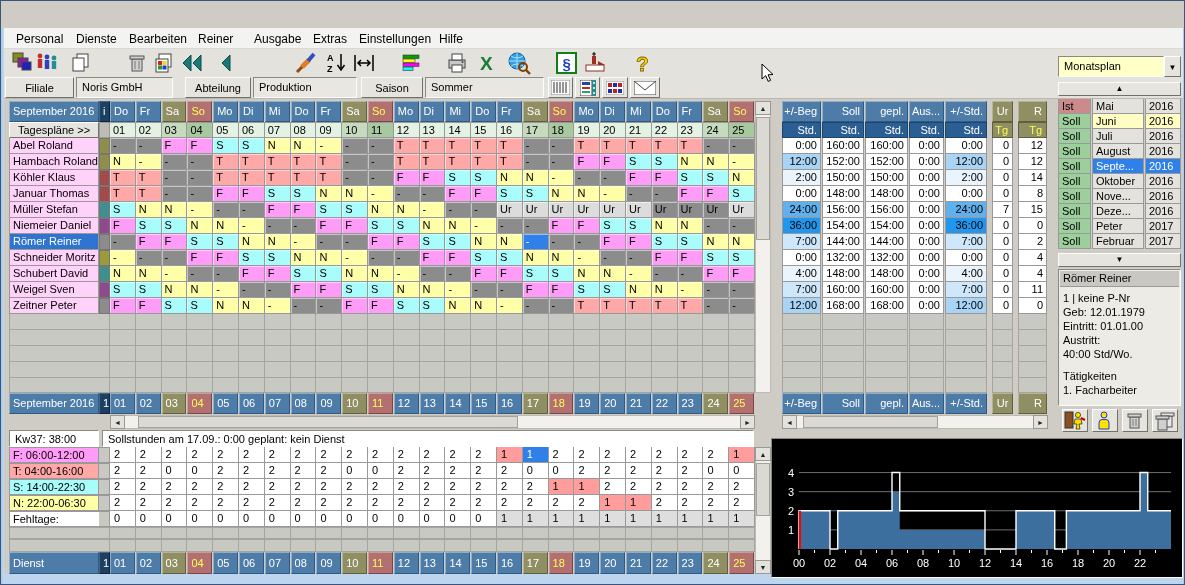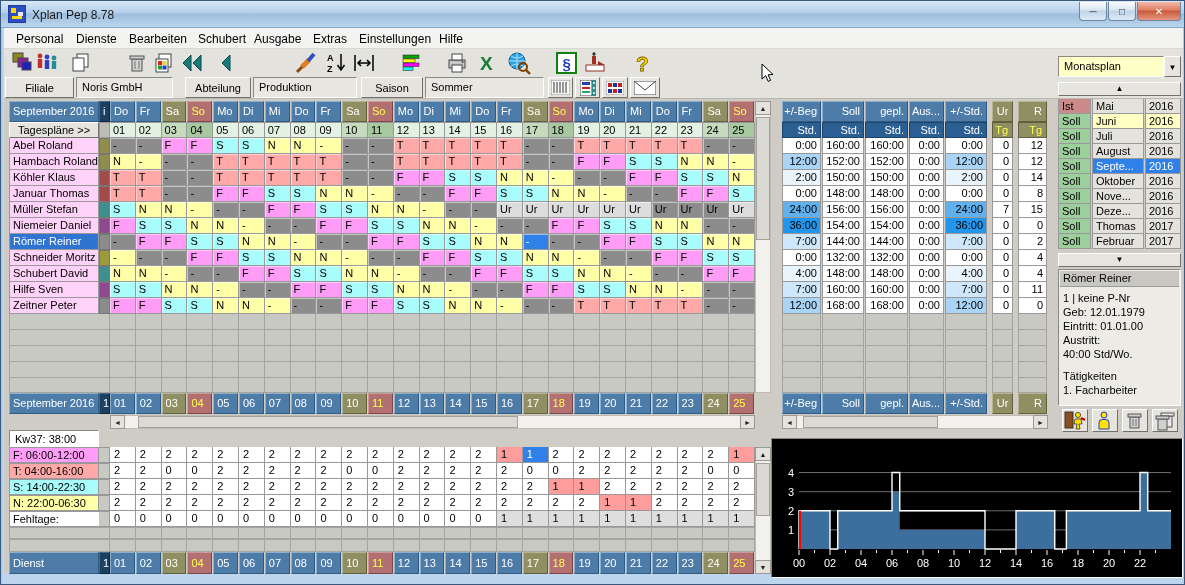--- a/index.html
+++ b/index.html
@@ -40,32 +40,20 @@
     background:linear-gradient(#FDFEFF,#D7E5F2 45%,#BFD4E8 50%,#DCEAF6);border:1px solid #6C86A4;border-top:none;border-radius:0 0 4px 4px;font-size:10px;color:#333;}
   .winbtn.close{background:linear-gradient(#F2B8A8,#DE7E62 45%,#C95A3C 50%,#E8967E);color:#fff;font-weight:bold;}
   .empline{position:absolute;font-size:11px;color:#000;white-space:nowrap;}
   svg{display:block}
 </style>
 </head>
 <body>
 
 <div id="win">
 
-  <div id="titlebar">
-    <svg width="18" height="18" style="position:absolute;left:7px;top:4px">
-      <rect x="0" y="0" width="18" height="18" rx="2" fill="#2B4FC0" stroke="#12287A"></rect>
-      <rect x="3" y="3" width="5" height="5" fill="#FFD400"></rect>
-        <rect x="10" y="7" width="5" height="4" fill="#E8E8E8"></rect>
-      <rect x="4" y="11" width="10" height="3" fill="#FFD400"></rect>
-    </svg>
-    <span class="ttl" style="position:absolute;left:31px;top:7px;">Xplan Pep 8.78</span>
-    <div class="winbtn" style="left:1078px;width:28px;">─</div>
-    <div class="winbtn" style="left:1107px;width:28px;">□</div>
-    <div class="winbtn close" style="left:1136px;width:44px;">✕</div>
-  </div>
   <div class="frameStrip" style="left:0;top:27px;width:3px;height:558px;"></div>
   <div class="frameStrip" style="left:1182px;top:27px;width:3px;height:558px;"></div>
   <div class="frameStrip" style="left:3px;top:572px;width:1179px;height:13px;background:#BDD6EE;"></div>
   <div id="menubar"></div>
   <div id="toolbar"></div>
   <div id="filterrow"></div>
   <div id="mainbg"></div>
 
   <div class="btn" style="left:4px;top:76px;width:69px;height:21px;text-align:center;padding-top:4px;">Filiale</div>
   <div class="fld" style="left:75px;top:76px;width:97px;height:21px;">Noris GmbH</div>
@@ -129,20 +117,21 @@
         <div class="empline" style="left:4px;top:36px;">Geb: 12.01.1979</div>
         <div class="empline" style="left:4px;top:50px;">Eintritt: 01.01.00</div>
         <div class="empline" style="left:4px;top:64px;">Austritt:</div>
         <div class="empline" style="left:4px;top:78px;">40:00 Std/Wo.</div>
         <div class="empline" style="left:4px;top:100px;">Tätigkeiten</div>
         <div class="empline" style="left:4px;top:114px;">1. Facharbeiter</div>
       </div>
   </div>
 
   <div class="fld" style="left:8px;top:429px;width:90px;height:17px;background:#FFF;padding-top:2px;">Kw37: 38:00</div>
+  <div class="fld" style="left:101px;top:429px;width:652px;height:17px;background:#FFF;padding-top:2px;">Sollstunden am 17.09.: 0:00  geplant:  kein Dienst</div>
 
   <div style="position:absolute;left:770px;top:437px;width:412px;height:140px;background:#000;border:1px solid;border-color:#8A8A85 #FDFDFD #FDFDFD #8A8A85;">
     <div id="chartHost" style="position:absolute;left:1px;top:18px;">
         <svg width="408" height="119">
           <line x1="26" y1="72.88888888888889" x2="398" y2="72.88888888888889" stroke="#6E6E6E" stroke-width="1"></line>
           <text x="21" y="76.88888888888889" fill="#FFF" font-size="11" text-anchor="end" font-family="Liberation Sans,sans-serif">1</text>
           <line x1="26" y1="53.77777777777778" x2="398" y2="53.77777777777778" stroke="#6E6E6E" stroke-width="1"></line>
           <text x="21" y="57.77777777777778" fill="#FFF" font-size="11" text-anchor="end" font-family="Liberation Sans,sans-serif">2</text>
           <line x1="26" y1="34.66666666666667" x2="398" y2="34.66666666666667" stroke="#6E6E6E" stroke-width="1"></line>
           <text x="21" y="38.66666666666667" fill="#FFF" font-size="11" text-anchor="end" font-family="Liberation Sans,sans-serif">3</text>
@@ -192,21 +181,21 @@
   </div>
 
   <svg width="14" height="20" style="position:absolute;left:760px;top:62px;z-index:99">
     <path d="M1,1 L1,16 L4.7,12.7 L7.2,18.4 L9.6,17.3 L7.1,11.8 L12,11.5 Z" fill="#fff" stroke="#000" stroke-width="1"></path>
   </svg>
 
   <div id="gen">
       <span class="menuitem" style="position:absolute;left:15px;top:31px;">Personal</span>
       <span class="menuitem" style="position:absolute;left:75px;top:31px;">Dienste</span>
       <span class="menuitem" style="position:absolute;left:128px;top:31px;">Bearbeiten</span>
-      <span class="menuitem" style="position:absolute;left:197px;top:31px;">Schubert</span>
+      <span class="menuitem" style="position:absolute;left:197px;top:31px;">Reiner</span>
       <span class="menuitem" style="position:absolute;left:253px;top:31px;">Ausgabe</span>
       <span class="menuitem" style="position:absolute;left:312px;top:31px;">Extras</span>
       <span class="menuitem" style="position:absolute;left:358px;top:31px;">Einstellungen</span>
       <span class="menuitem" style="position:absolute;left:438px;top:31px;">Hilfe</span>
       <span style="position:absolute;left:10px;top:50px;width:24px;height:24px;">
         <svg width="24" height="24">
           <rect x="2" y="2" width="10" height="9" fill="#8A8A20" stroke="#444"></rect>
           <rect x="7" y="7" width="10" height="9" fill="#8A20A0" stroke="#444"></rect>
           <rect x="11" y="11" width="9" height="8" fill="#2020C0" stroke="#444"></rect>
         </svg>
@@ -613,21 +602,21 @@
       <div class="sc" style="position:absolute;left:496px;top:265px;width:25.8px;height:16px;background:#FF9CF8;color:#000;">F</div>
       <div class="sc" style="position:absolute;left:521.8px;top:265px;width:25.8px;height:16px;background:#A8FCFC;color:#000;">S</div>
       <div class="sc" style="position:absolute;left:547.6px;top:265px;width:25.8px;height:16px;background:#A8FCFC;color:#000;">S</div>
       <div class="sc" style="position:absolute;left:573.4000000000001px;top:265px;width:25.8px;height:16px;background:#FFFFA8;color:#000;">N</div>
       <div class="sc" style="position:absolute;left:599.2px;top:265px;width:25.8px;height:16px;background:#FFFFA8;color:#000;">N</div>
       <div class="sc" style="position:absolute;left:625px;top:265px;width:25.8px;height:16px;background:#FFFFA8;color:#000;">-</div>
       <div class="sc" style="position:absolute;left:650.8000000000001px;top:265px;width:25.8px;height:16px;background:#8C8C8C;color:#000;">-</div>
       <div class="sc" style="position:absolute;left:676.6px;top:265px;width:25.8px;height:16px;background:#8C8C8C;color:#000;">-</div>
       <div class="sc" style="position:absolute;left:702.4px;top:265px;width:25.8px;height:16px;background:#FF9CF8;color:#000;">F</div>
       <div class="sc" style="position:absolute;left:728.2px;top:265px;width:25.8px;height:16px;background:#FF9CF8;color:#000;">F</div>
-      <div class="nm " style="position:absolute;left:8px;top:281px;width:90px;height:16px;">Hilfe Sven</div>
+      <div class="nm " style="position:absolute;left:8px;top:281px;width:90px;height:16px;">Weigel Sven</div>
       <div style="position:absolute;left:98px;top:281px;width:11px;height:16px;background:#8F4A8F;border:1px solid #777;"></div>
       <div class="sc" style="position:absolute;left:109px;top:281px;width:25.8px;height:16px;background:#A8FCFC;color:#000;">S</div>
       <div class="sc" style="position:absolute;left:134.8px;top:281px;width:25.8px;height:16px;background:#A8FCFC;color:#000;">S</div>
       <div class="sc" style="position:absolute;left:160.6px;top:281px;width:25.8px;height:16px;background:#FFFFA8;color:#000;">N</div>
       <div class="sc" style="position:absolute;left:186.4px;top:281px;width:25.8px;height:16px;background:#FFFFA8;color:#000;">N</div>
       <div class="sc" style="position:absolute;left:212.2px;top:281px;width:25.8px;height:16px;background:#FFFFA8;color:#000;">-</div>
       <div class="sc" style="position:absolute;left:238px;top:281px;width:25.8px;height:16px;background:#8C8C8C;color:#000;">-</div>
       <div class="sc" style="position:absolute;left:263.8px;top:281px;width:25.8px;height:16px;background:#8C8C8C;color:#000;">-</div>
       <div class="sc" style="position:absolute;left:289.6px;top:281px;width:25.8px;height:16px;background:#FF9CF8;color:#000;">F</div>
       <div class="sc" style="position:absolute;left:315.4px;top:281px;width:25.8px;height:16px;background:#FF9CF8;color:#000;">F</div>
@@ -1024,21 +1013,21 @@
       <div class="mc" style="position:absolute;left:1057px;top:173px;width:33px;height:15px;background:#9CCF9C;">Soll</div>
       <div class="mc" style="position:absolute;left:1091px;top:173px;width:52px;height:15px;background:#E4E2DD;color:#000;">Oktober</div>
       <div class="mc" style="position:absolute;left:1144px;top:173px;width:36px;height:15px;background:#E4E2DD;color:#000;">2016</div>
       <div class="mc" style="position:absolute;left:1057px;top:188px;width:33px;height:15px;background:#9CCF9C;">Soll</div>
       <div class="mc" style="position:absolute;left:1091px;top:188px;width:52px;height:15px;background:#E4E2DD;color:#000;">Nove...</div>
       <div class="mc" style="position:absolute;left:1144px;top:188px;width:36px;height:15px;background:#E4E2DD;color:#000;">2016</div>
       <div class="mc" style="position:absolute;left:1057px;top:203px;width:33px;height:15px;background:#9CCF9C;">Soll</div>
       <div class="mc" style="position:absolute;left:1091px;top:203px;width:52px;height:15px;background:#E4E2DD;color:#000;">Deze...</div>
       <div class="mc" style="position:absolute;left:1144px;top:203px;width:36px;height:15px;background:#E4E2DD;color:#000;">2016</div>
       <div class="mc" style="position:absolute;left:1057px;top:218px;width:33px;height:15px;background:#9CCF9C;">Soll</div>
-      <div class="mc" style="position:absolute;left:1091px;top:218px;width:52px;height:15px;background:#E4E2DD;color:#000;">Thomas</div>
+      <div class="mc" style="position:absolute;left:1091px;top:218px;width:52px;height:15px;background:#E4E2DD;color:#000;">Peter</div>
       <div class="mc" style="position:absolute;left:1144px;top:218px;width:36px;height:15px;background:#E4E2DD;color:#000;">2017</div>
       <div class="mc" style="position:absolute;left:1057px;top:233px;width:33px;height:15px;background:#9CCF9C;">Soll</div>
       <div class="mc" style="position:absolute;left:1091px;top:233px;width:52px;height:15px;background:#E4E2DD;color:#000;">Februar</div>
       <div class="mc" style="position:absolute;left:1144px;top:233px;width:36px;height:15px;background:#E4E2DD;color:#000;">2017</div>
       <div class="icbtn" style="position:absolute;left:1061px;top:408px;width:26px;height:23px;;left:1061px;">
         <svg width="22" height="21">
           <rect x="1" y="2" width="8" height="16" fill="#8A5020" stroke="#333"></rect>
           <circle cx="14" cy="5" r="2.6" fill="#FFE000" stroke="#000" stroke-width=".6"></circle>
           <path d="M11,9 H17 L18,14 L15,14 L16,19 H12 L13,14 L10,14 Z" fill="#FFE000" stroke="#000" stroke-width=".6"></path>
           <path d="M17,8 L21,10" stroke="#C00000" stroke-width="2"></path>

